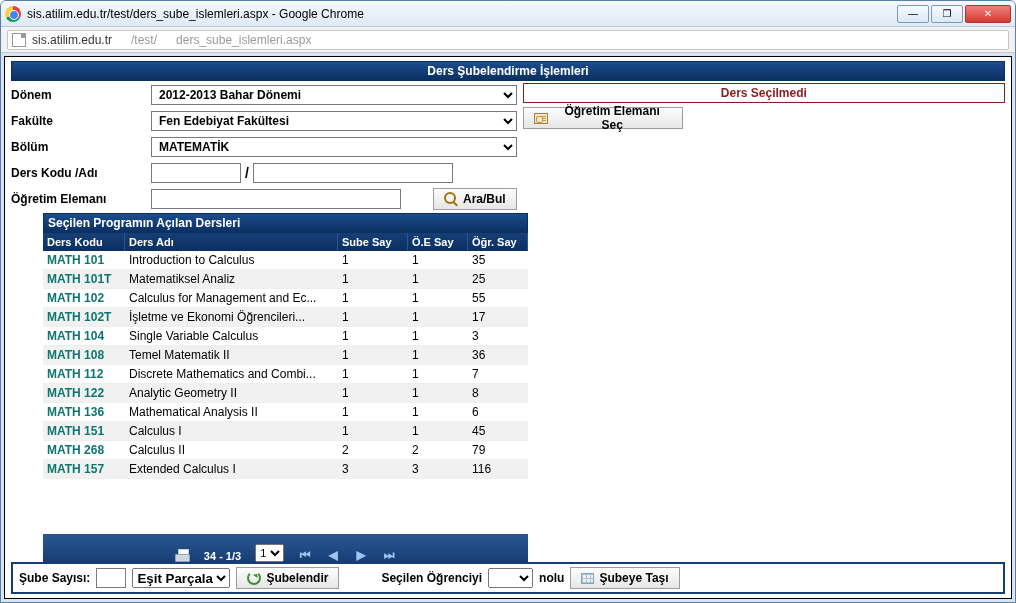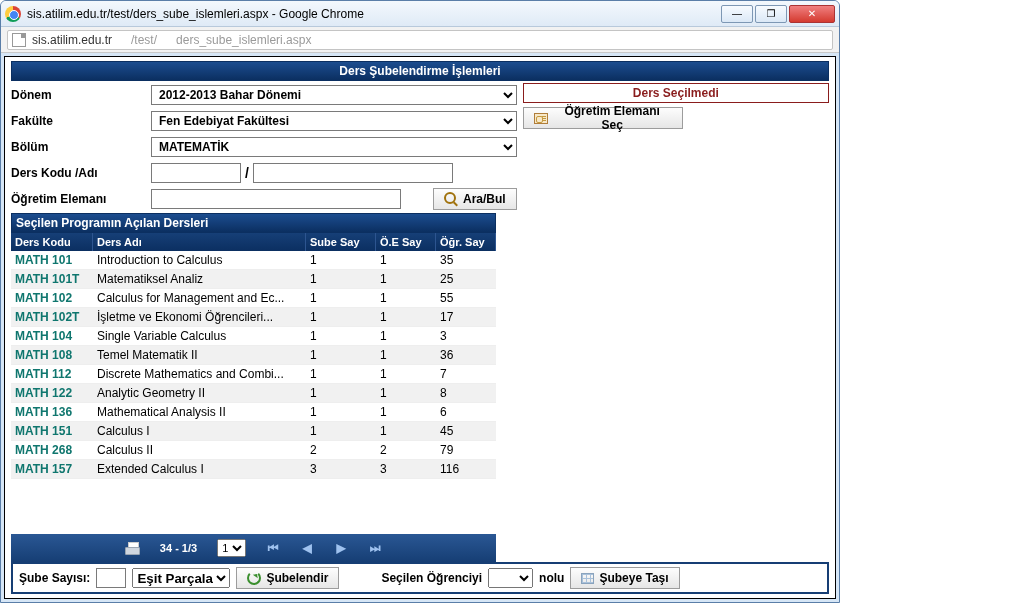--- a/index.html
+++ b/index.html
@@ -1,19 +1,19 @@
 <!DOCTYPE html>
 <html><head>
 <meta charset="utf-8">
 <style>
   * { box-sizing: border-box; margin: 0; padding: 0; }
   body { font-family: Tahoma, Arial, sans-serif; font-size: 11px; background: #fff; color: #000; }
   
   
-  .window { width: 840px; height: 603px; border: 1px solid #5a7ea8; border-radius: 6px 6px 0 0; overflow: hidden; display: flex; flex-direction: column; background:#d6e6f6; }
+  .window { width: 1016px; height: 603px; border: 1px solid #5a7ea8; border-radius: 6px 6px 0 0; overflow: hidden; display: flex; flex-direction: column; background:#d6e6f6; }
   .titlebar { height: 26px; background: linear-gradient(#f3f8fd,#dfeaf6); display:flex; align-items:center; padding:0 4px; border-bottom:1px solid #b8c9db; }
   .titlebar .chrome-icon { width:16px; height:16px; border-radius:50%; background: conic-gradient(#db4437 0 33%, #0f9d58 33% 66%, #ffcd40 66% 100%); position:relative; margin-right:6px; }
   .titlebar .chrome-icon::after { content:""; position:absolute; top:4px; left:4px; width:8px; height:8px; border-radius:50%; background:#4285f4; border:1px solid #fff;}
   .titlebar-text { font-size:12px; color:#000; flex:1; }
   .win-btns { display:flex; gap:2px; }
   .win-btn { width:32px; height:18px; border:1px solid #7d97b4; border-radius:2px; background:linear-gradient(#f7fbff,#dbe8f6); display:flex; align-items:center; justify-content:center; font-size:10px; cursor:pointer;}
   .win-btn.close { background:linear-gradient(#f08080,#d43a2f); color:#fff; width:46px; border-color:#a33;}
   
   .addrbar { height:26px; background:#f2f2f2; border-bottom:1px solid #c8c8c8; display:flex; align-items:center; padding:2px 6px;}
   .addr-box { flex:1; border:1px solid #c4c4c4; background:#fff; height:20px; display:flex; align-items:center; padding:0 4px; border-radius:2px;}
@@ -59,29 +59,29 @@
   .right-actions { display:flex; justify-content:space-between; gap:8px; margin-bottom:4px;}
   .thead-row { display:grid; grid-template-columns: 82px 1fr 70px 60px 60px; background:linear-gradient(#163f77,#0b2f61); color:#fff; font-weight:bold; font-size:11px; }
   .thead-row > div { padding:3px 4px; border-right:1px solid #2d5590;}
   .trow { display:grid; grid-template-columns: 82px 1fr 70px 60px 60px; font-size:12px; }
   .trow > div { padding:2px 4px; border-bottom:1px solid #eee;}
   .trow.alt { background:#fff; }
   .trow.altb { background:#f1f1f1;}
   .col-code { color:#0f766e; font-weight:bold;}
   .trow .num { text-align:left; }
   
-  .pager { background:linear-gradient(#2a5794,#163e74); height:28px; display:flex; align-items:center; gap:20px; color:#fff; font-weight:bold; padding:0 24px; justify-content:center;}
+  .pager { background:linear-gradient(#2a5794,#163e74); height:28px; display:flex; align-items:flex-end; gap:14px; color:#fff; font-weight:bold; padding:0 24px; justify-content:center;}
   .pager select{ height:18px; font-size:11px;}
   
   .bottombar { margin-top:auto; border:2px solid #163e74; padding:3px 6px; display:flex; align-items:center; gap:6px; font-size:12px;}
   .bottombar .lbl { font-weight:bold;}
   .refresh-ico{width:14px;height:14px;border:2px solid #3a8f2e;border-radius:50%;border-top-color:transparent;display:inline-block;position:relative;}
   .refresh-ico::after{content:"";position:absolute;top:-2px;right:-1px;border:3px solid transparent;border-bottom-color:#3a8f2e;transform:rotate(35deg);}
   
-  .midsplit { display:grid; grid-template-columns: 485px 1fr; gap:6px; flex:1; min-height:0;}
+  .midsplit { display:grid; grid-template-columns: 485px 1fr; gap:6px; flex:1; min-height:0;margin-left:32px;}
   .pane { display:flex; flex-direction:column; min-height:0;}
   .pane-scroll { flex:1; overflow:hidden;}
   
   .right-students { border-left:0;}
 </style>
 </head>
 <body>
 
 <div class="window">
 

